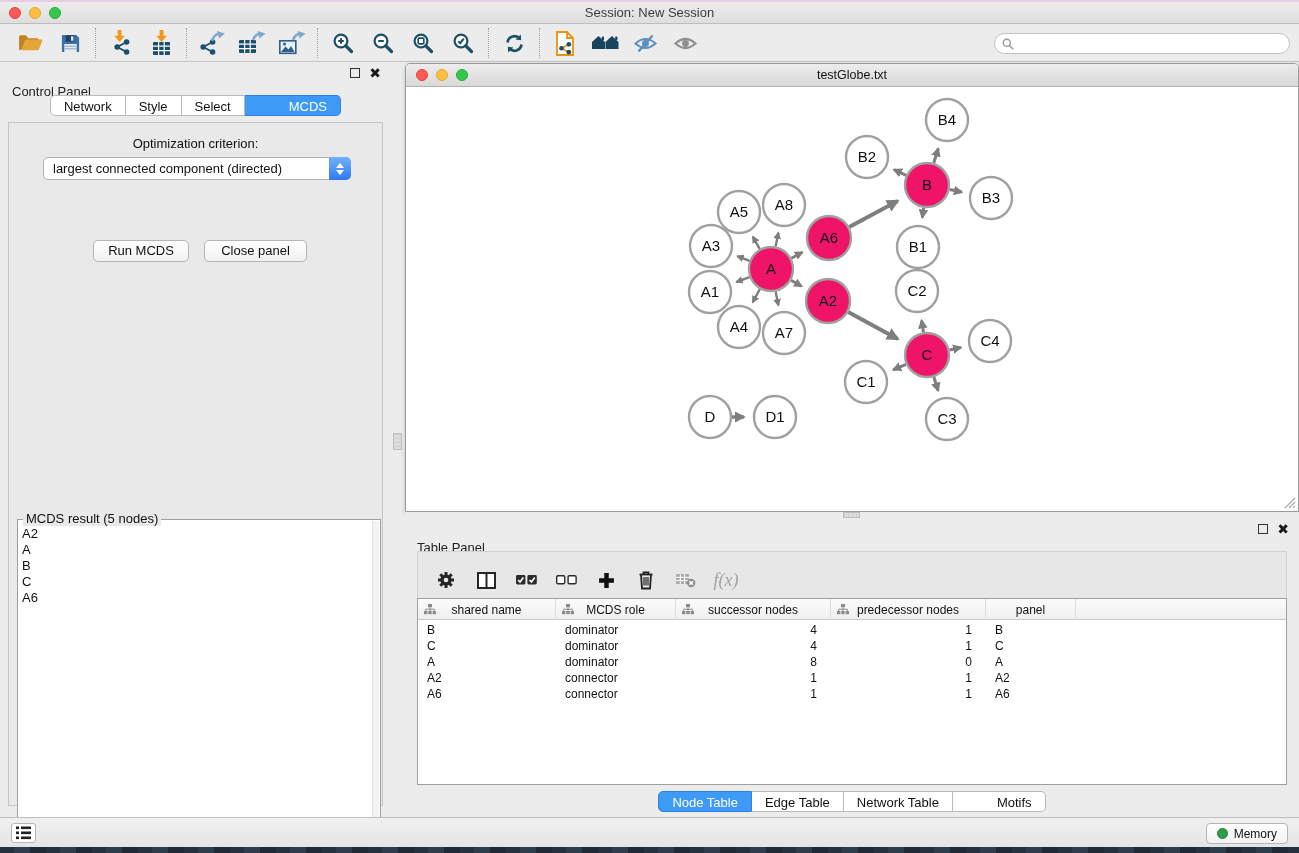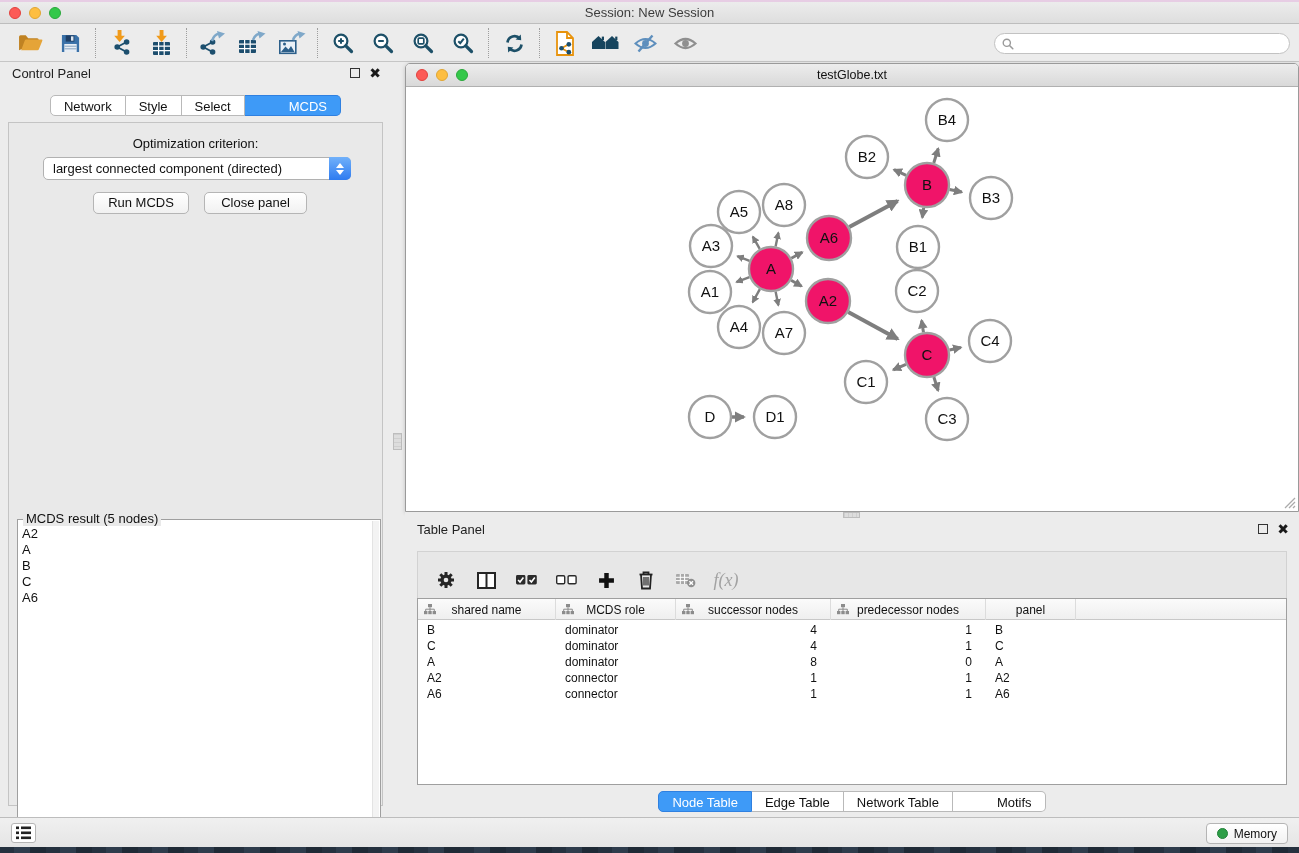--- a/index.html
+++ b/index.html
@@ -26,42 +26,42 @@
     border-bottom:1px solid #C6C6C6;display:flex;align-items:center;padding-left:10px;}
   .tbtn{width:40px;height:32px;display:flex;align-items:center;justify-content:center;flex:0 0 auto;}
   .tsep{width:1px;height:30px;border-left:1px dotted #9E9E9E;margin:0 5px;flex:0 0 auto;}
   .searchwrap{position:absolute;right:9px;top:8px;width:296px;height:21px;background:#fff;
     border:1px solid #C2C2C2;border-radius:11px;display:flex;align-items:center;padding-left:7px;}
   .searchwrap input{border:none;outline:none;flex:1;font-size:12px;background:transparent;margin-left:4px;}
 
   
   .control-panel{position:absolute;left:0;top:62px;width:391px;height:755px;background:#ECECEC;}
   .panel-head{position:absolute;left:0;top:0;width:100%;height:26px;}
-  .panel-head .ptitle{position:absolute;left:12px;top:4px;font-size:13px;color:#222;}
+  .panel-head .ptitle{position:absolute;left:12px;top:22px;font-size:13px;color:#222;}
   .panel-icons{position:absolute;right:10px;top:5px;display:flex;gap:9px;align-items:center;}
   .float-box{width:10px;height:10px;border:1.6px solid #333;display:inline-block;}
   .x-glyph{font-size:14px;font-weight:bold;color:#1a1a1a;line-height:12px;}
   .seg{display:flex;}
   .seg-item{background:#fff;border:1px solid #B9B9B9;border-left:none;padding:0 13px;font-size:13px;
     height:21px;line-height:21px;color:#111;}
   .seg-item:first-child{border-left:1px solid #B9B9B9;border-radius:5px 0 0 5px;}
   .seg-item:last-child{border-radius:0 5px 5px 0;padding-left:44px;}
   .seg-item.active{background:#3E9AF7;border-color:#2F80E0;color:#fff;}
   #cp-tabs{position:absolute;left:0;right:0;top:33px;justify-content:center;}
   .cp-content{position:absolute;left:8px;top:60px;width:375px;height:684px;background:#E9E9E9;
     border:1px solid #C4C4C4;}
   .opt-label{position:absolute;left:0;right:0;top:13px;text-align:center;font-size:13px;color:#111;}
   .combo{position:absolute;left:34px;top:34px;width:308px;height:23px;background:#fff;
     border:1px solid #B1B1B1;border-radius:5px;font-size:13px;line-height:21px;padding-left:9px;color:#111;}
   .combo-cap{position:absolute;right:-1px;top:-1px;width:22px;height:23px;border-radius:0 5px 5px 0;
     background:linear-gradient(#71B1FA,#2E7BF0);display:flex;flex-direction:column;align-items:center;justify-content:center;gap:2px;}
   .chev-up{width:0;height:0;border-left:4px solid transparent;border-right:4px solid transparent;border-bottom:5px solid #fff;}
   .chev-dn{width:0;height:0;border-left:4px solid transparent;border-right:4px solid transparent;border-top:5px solid #fff;}
   .mac-btn{position:absolute;height:22px;background:linear-gradient(#FFFFFF,#F1F1F1);
-    border:1px solid #B5B5B5;border-radius:5px;font-size:13px;color:#111;text-align:center;line-height:20px;}
+    border:1px solid #B5B5B5;border-radius:5px;font-size:13px;color:#111;text-align:center;line-height:20px;margin-top:48px;}
   .groupbox{position:absolute;left:8px;top:396px;width:364px;height:340px;background:#fff;border:1px solid #9F9F9F;}
   .groupbox .legend{position:absolute;top:-9px;left:5px;background:#E9E9E9;padding:0 3px;font-size:13px;color:#111;text-align:right;}
   .mcds-list{position:absolute;left:4px;top:6px;right:12px;bottom:4px;font-size:13px;color:#111;}
   .mcds-list div{line-height:16px;}
   .scroll-track{position:absolute;right:1px;top:1px;bottom:1px;width:7px;background:#F3F3F3;border-left:1px solid #E3E3E3;}
 
   
   .v-splitter{position:absolute;left:391px;top:62px;width:14px;height:755px;background:#ECECEC;}
   .grip-v{position:absolute;left:2px;top:371px;width:9px;height:17px;background:#DDD;border:1px solid #BDBDBD;
     background-image:repeating-linear-gradient(#CFCFCF 0 1px,transparent 1px 4px);}

